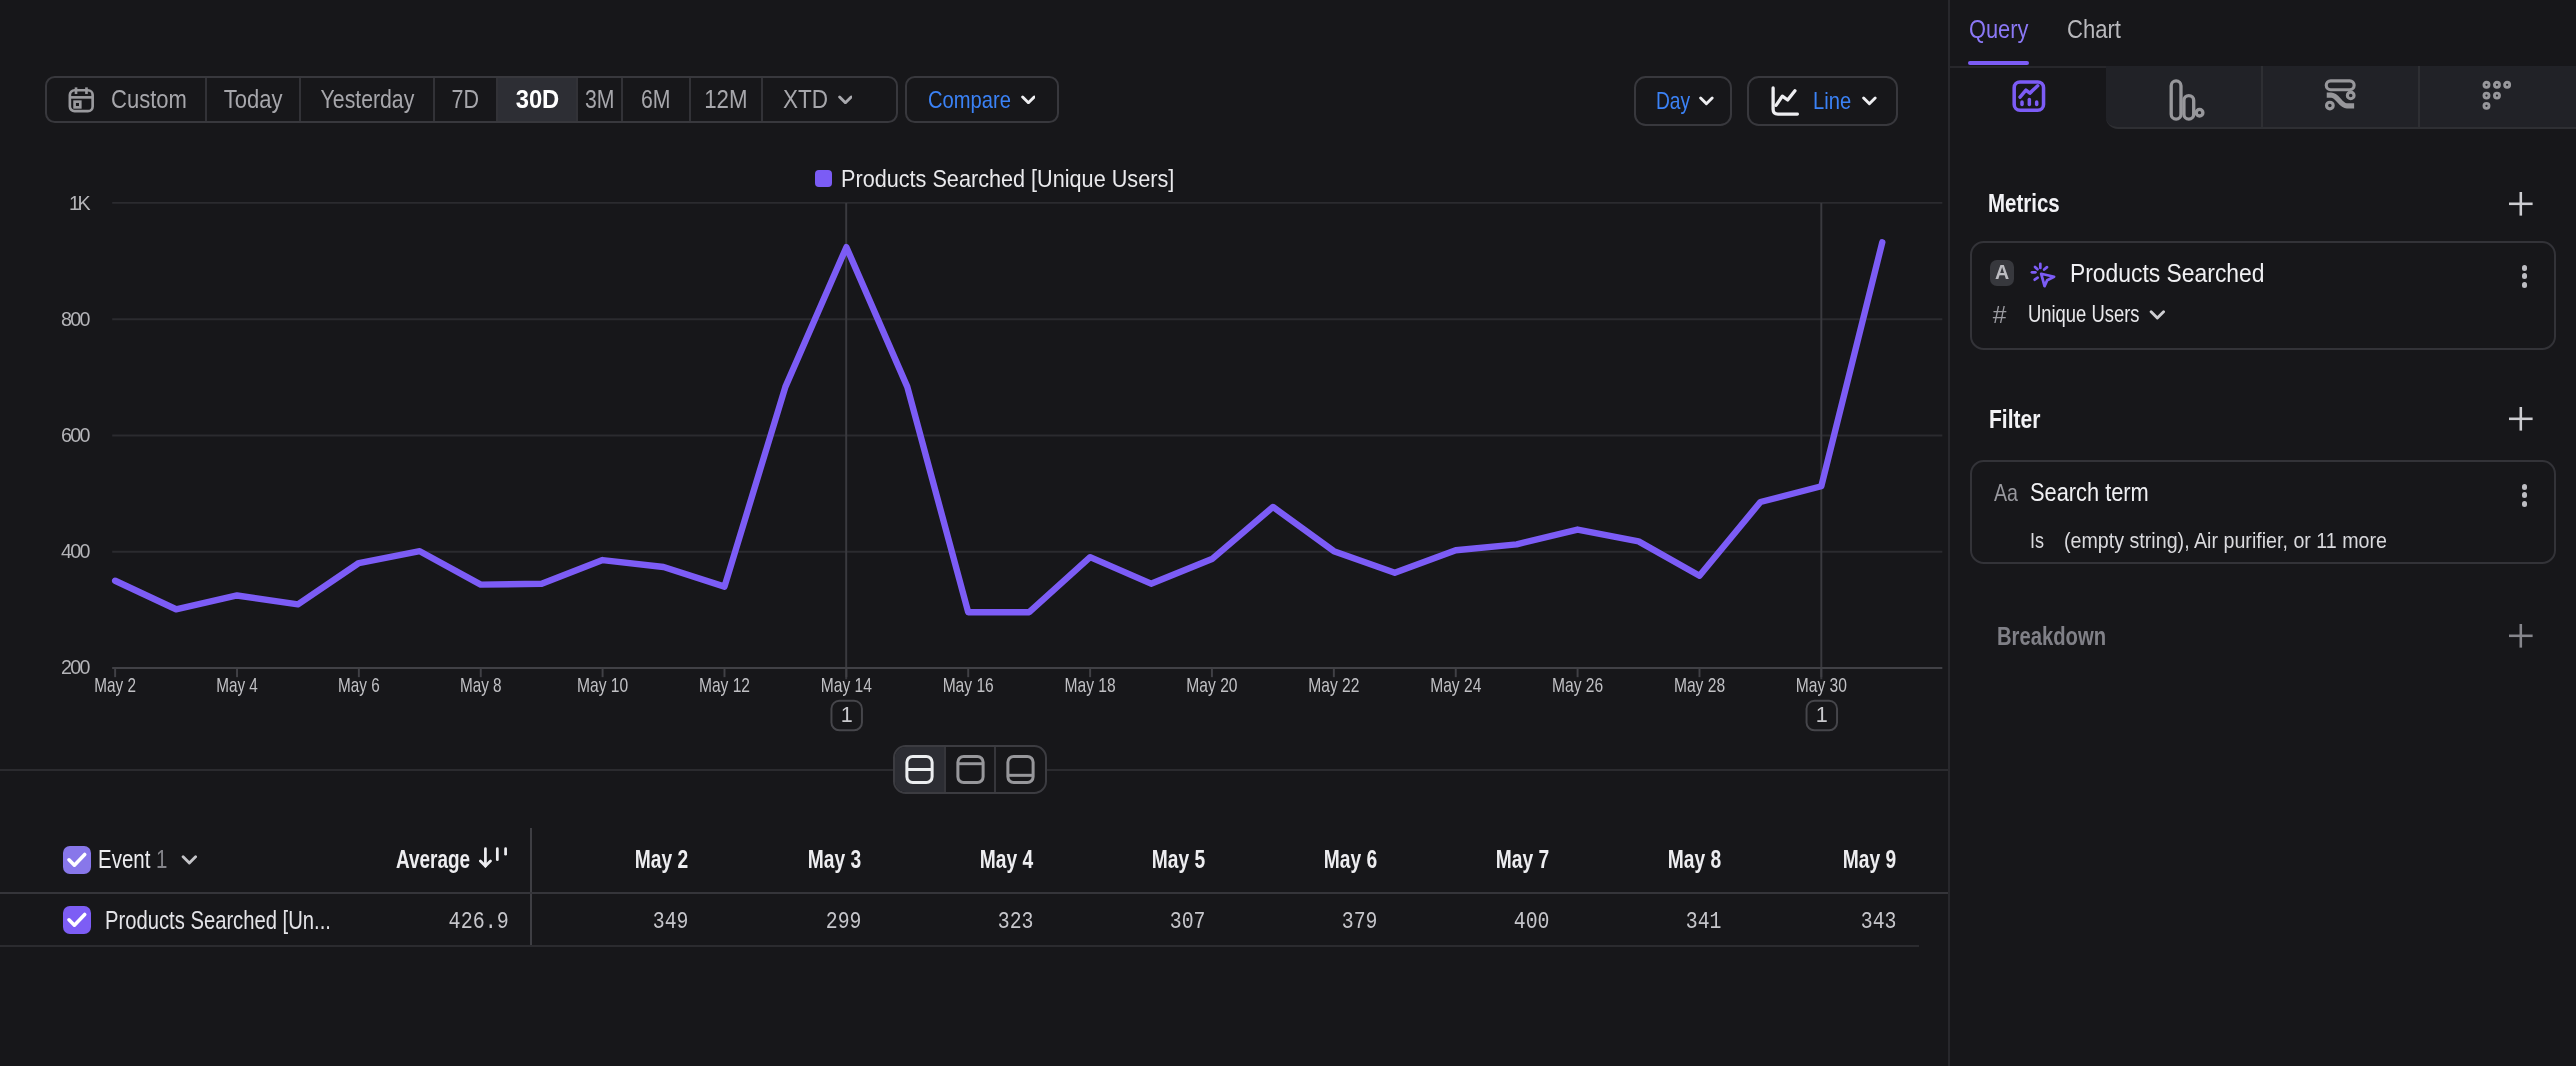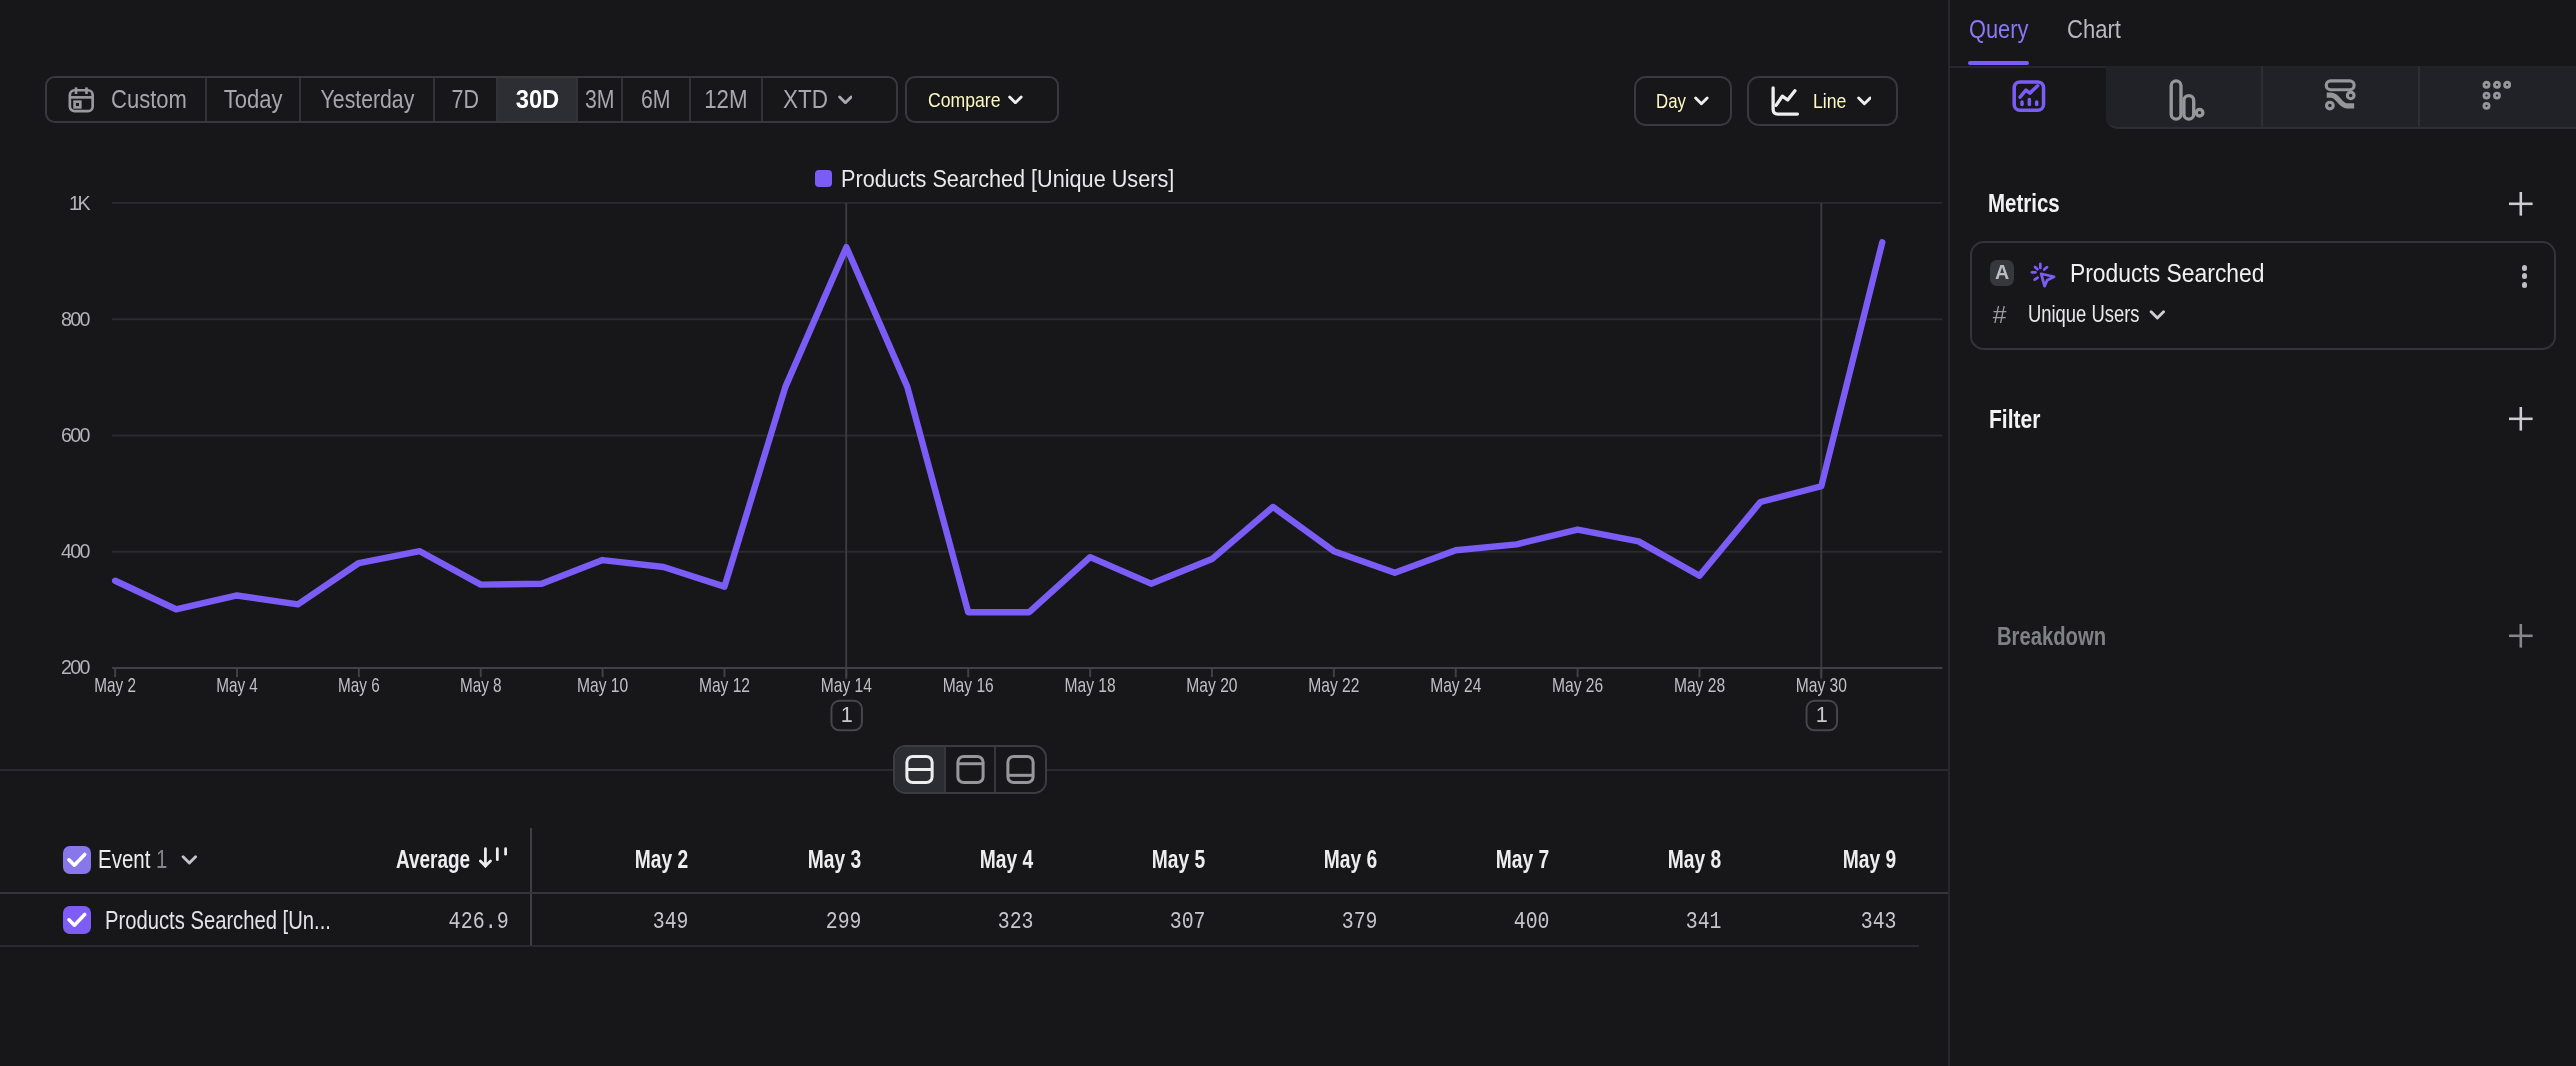--- a/index.html
+++ b/index.html
@@ -9,21 +9,21 @@
   .abs { position:absolute; }
   .tx { display:inline-block; transform:scaleX(var(--s,.83)); transform-origin:0 50%; white-space:pre; }
   .txr { display:inline-block; transform:scaleX(var(--s,.83)); transform-origin:100% 50%; white-space:pre; }
   .txc { display:inline-block; transform:scaleX(var(--s,.83)); transform-origin:50% 50%; white-space:pre; }
 
   
   #rangebar { left:45px; top:76px; width:853px; height:47px; border:2px solid #38383d; border-radius:9.8px; display:flex; align-items:stretch; }
   #rangebar .seg { display:flex; align-items:center; justify-content:center; border-right:2px solid #323237; color:#a6a6ab; font-size:25.6px; }
   #rangebar .seg:last-child { border-right:none; }
   #rangebar .seg.sel { background:#2d2e34; color:#ffffff; font-weight:bold; }
-  .topbtn { border:2px solid #38383d; display:flex; align-items:center; color:#fef9c3; font-size:21px; }
+  .topbtn { border:2px solid #38383d; display:flex; align-items:center; color:#3b82f6; font-size:24px; }
   #compare { left:905px; top:76px; width:154px; height:47px; border-radius:9.8px; padding-left:20.7px; }
   #daybtn { left:1634px; top:76px; width:98px; height:50px; border-radius:11.8px; padding-left:19.7px; }
   #linebtn { left:1747px; top:76px; width:151px; height:50px; border-radius:11.8px; padding-left:20.7px; }
 
   
   #legend { left:815px; top:168px; height:21.6px; display:flex; align-items:center; }
   #legend .sq { width:16.7px; height:16.7px; border-radius:3.9px; background:#7b5cf5; margin-right:8.9px; }
   #legend .lab { color:#e9e9ec; font-size:24.6px; font-weight:500; }
 
   
@@ -366,20 +366,39 @@
   <div class="abs sechdr" style="left:1989px; top:405px;">
       <span class="tx" style="--s:.82">Filter</span>
     </div>
   <svg class="abs" style="left:2507px;top:405px" width="27.6" height="27.6" viewBox="0 0 28 28">
       <g stroke="#cdcdd1" stroke-width="2.6">
         <line x1="14" y1="2" x2="14" y2="26"></line>
         <line x1="2" y1="14" x2="26" y2="14"></line>
       </g>
     </svg>
 
+  <div id="filter-card" class="card">
+    <div class="crow" style="left:21.6px; top:16.7px; height:29.5px;">
+        <span class="tx" style="--s:.83; font-size:23.6px; color:#97979d;">Aa</span>
+      </div>
+    <div class="crow" style="left:58px; top:15.7px; height:29.5px;">
+        <span class="tx" style="--s:.82; font-size:26.6px; color:#f0f0f3; font-weight:500;">Search term</span>
+      </div>
+    <div class="dots3" style="right:26.6px; top:20.7px;">
+        <i></i>
+        <i></i>
+        <i></i>
+      </div>
+    <div class="crow" style="left:58px; top:65px; height:27.6px;">
+        <span class="tx" style="--s:.80; font-size:22.6px; color:#d9d9dd;">Is</span>
+      </div>
+    <div class="crow" style="left:92px; top:65px; height:27.6px;">
+        <span class="tx" style="--s:.87; font-size:22.6px; color:#d9d9dd;">(empty string), Air purifier, or 11 more</span>
+      </div>
+  </div>
 
   <div class="abs sechdr" style="left:1989px; top:622px; color:#808087;margin-left:8px;">
       <span class="tx" style="--s:.79">Breakdown</span>
     </div>
   <svg class="abs" style="left:2507px;top:622px" width="27.6" height="27.6" viewBox="0 0 28 28">
       <g stroke="#86868c" stroke-width="2.6">
         <line x1="14" y1="2" x2="14" y2="26"></line>
         <line x1="2" y1="14" x2="26" y2="14"></line>
       </g>
     </svg>

